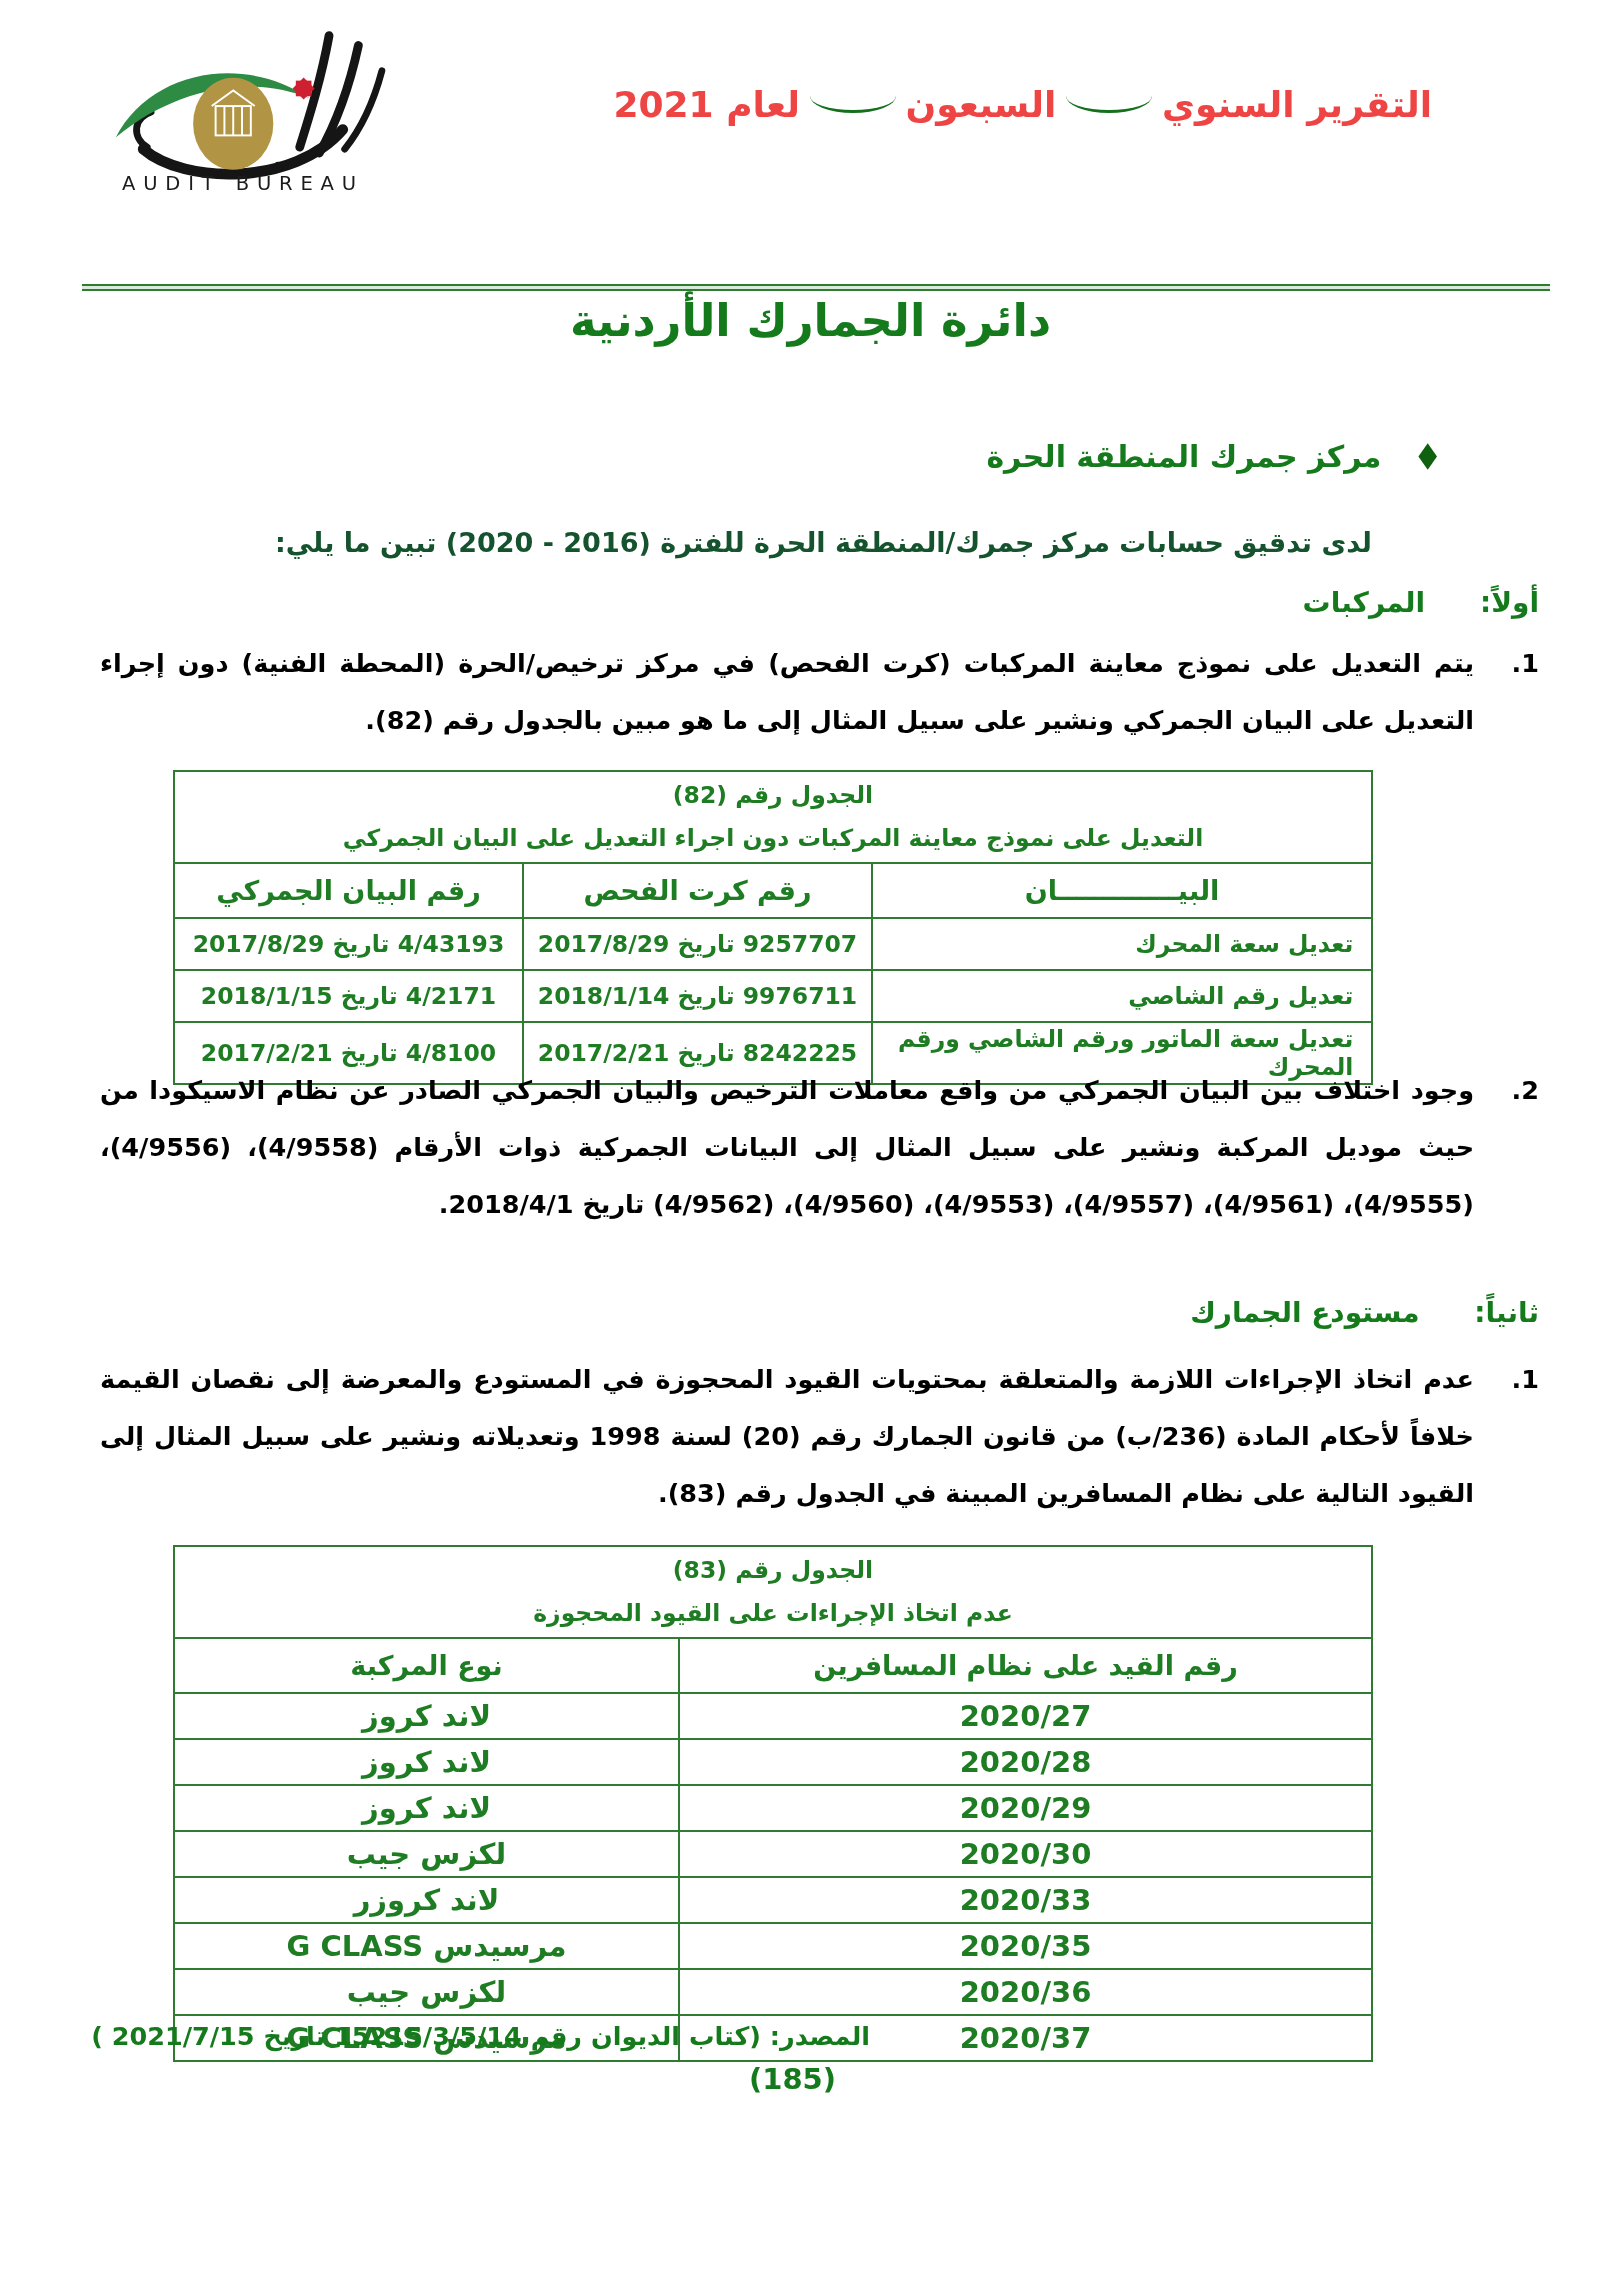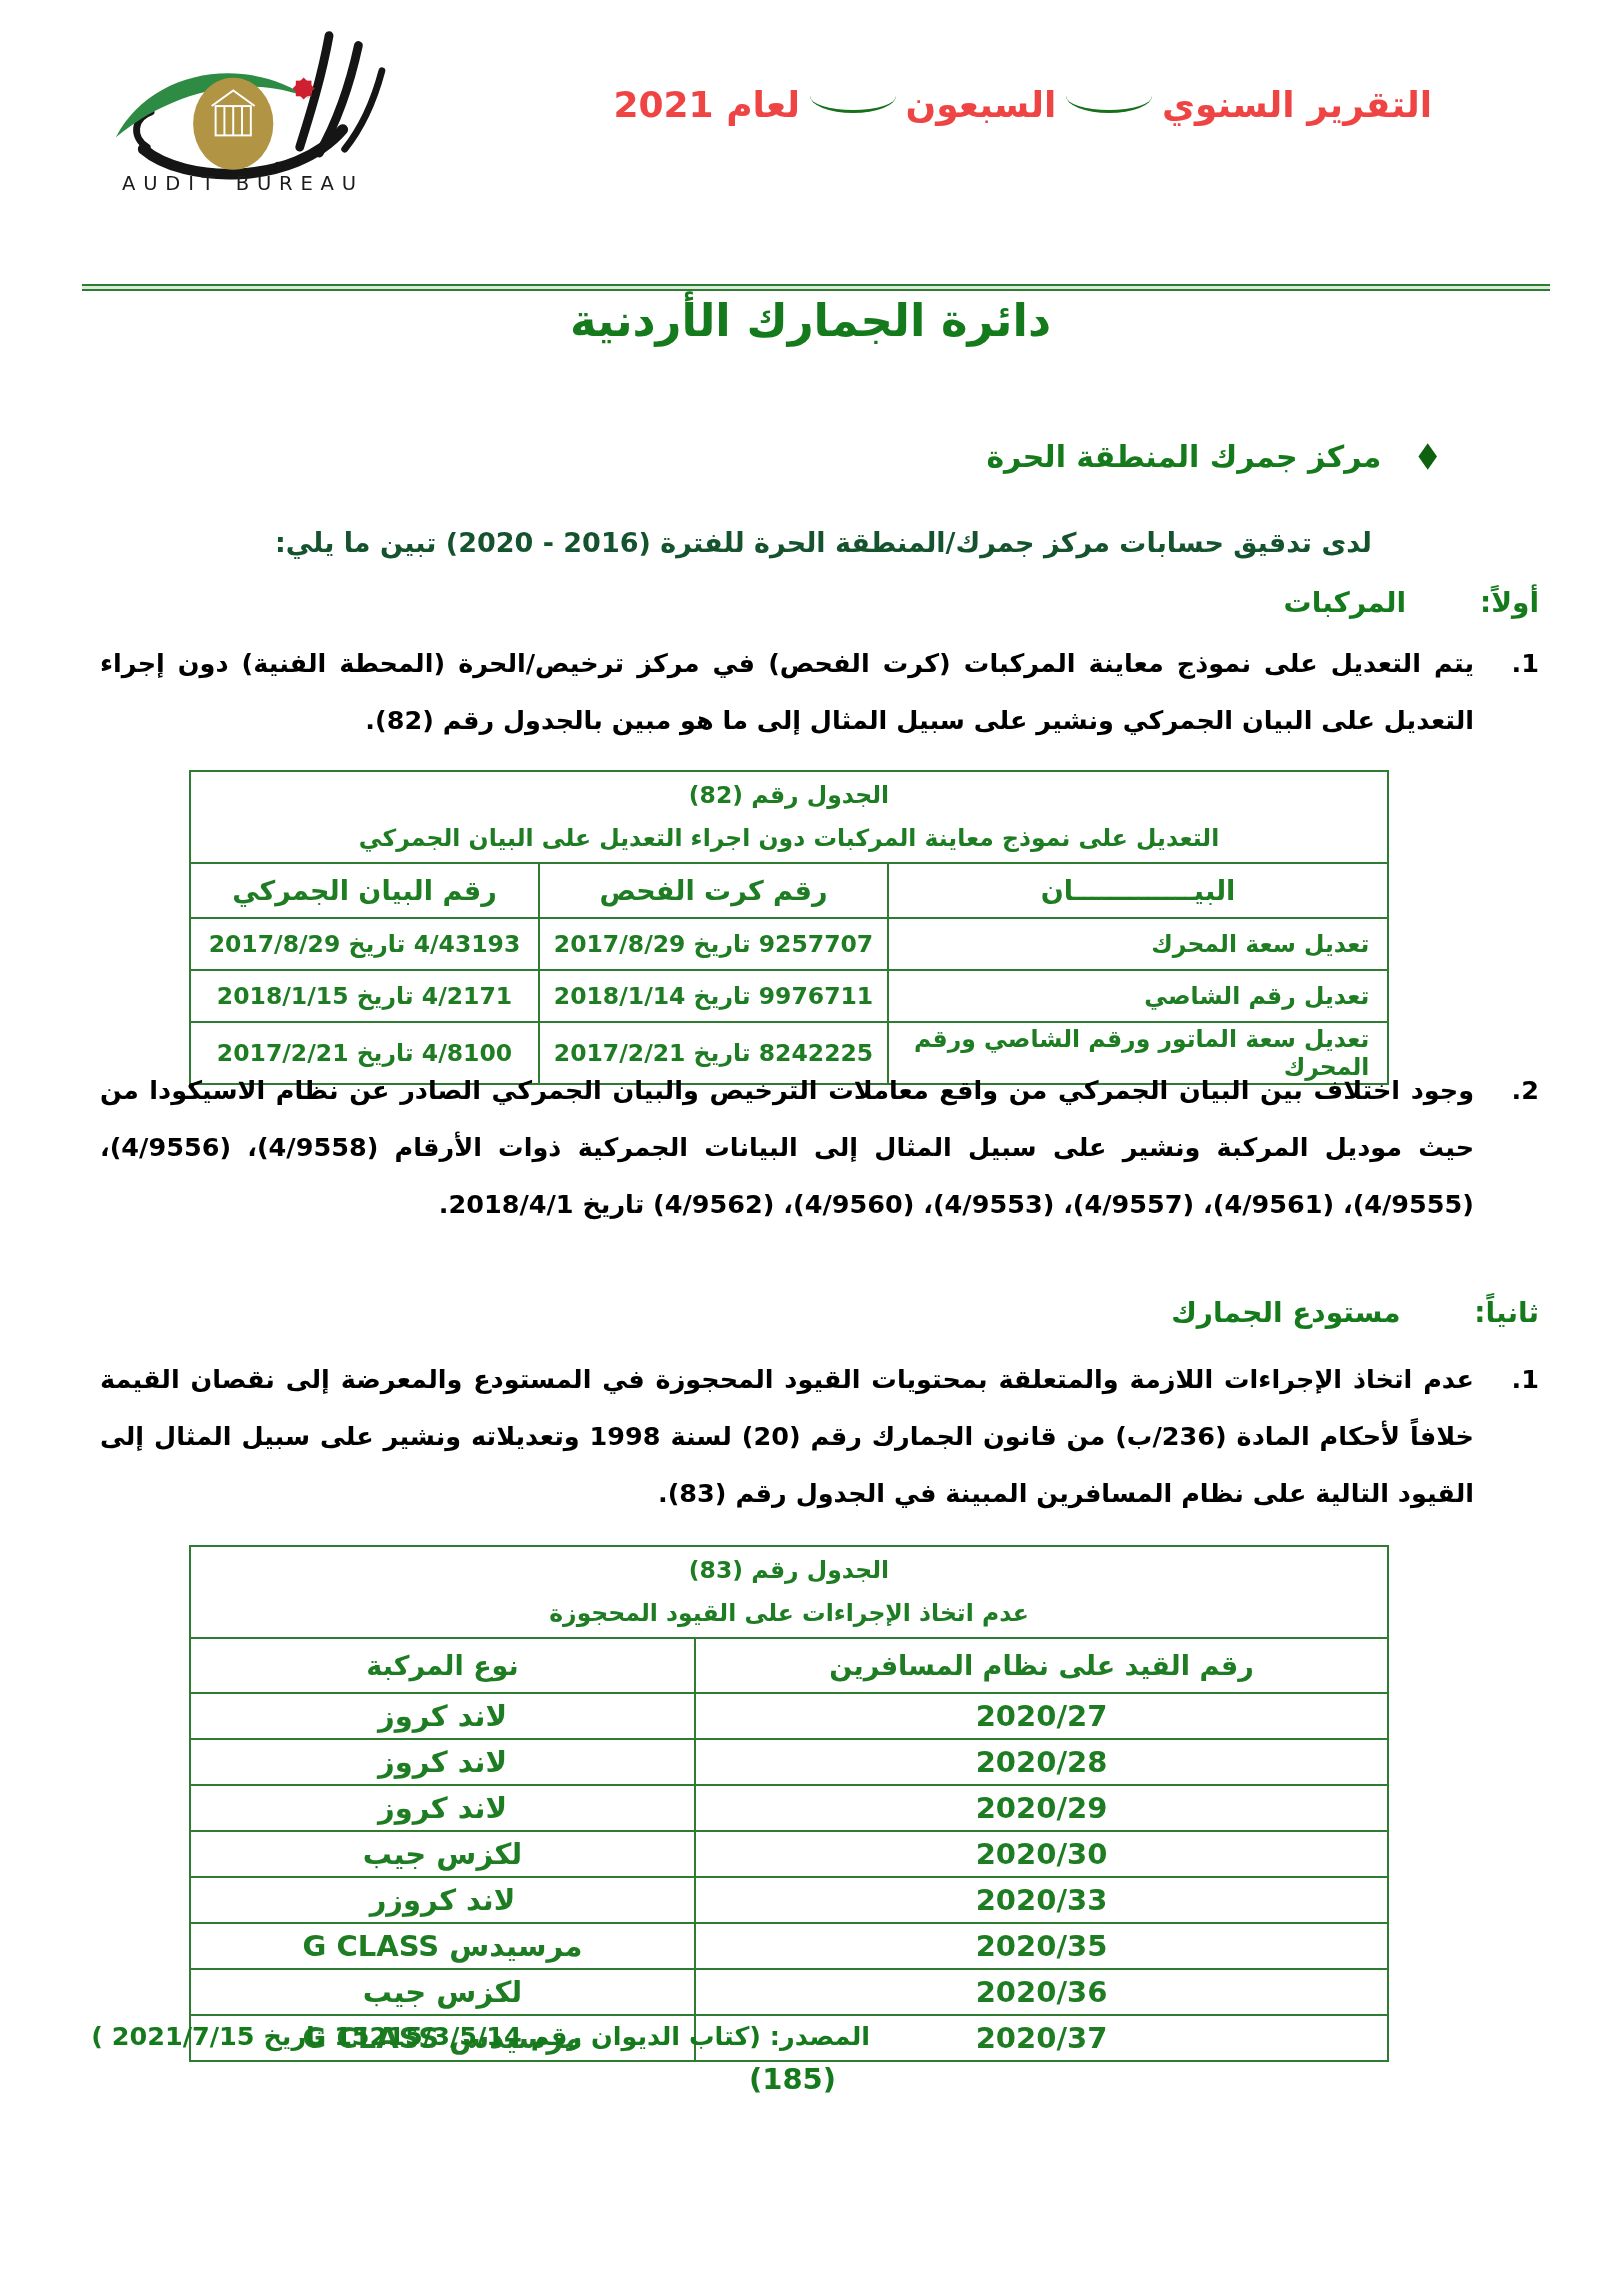--- a/index.html
+++ b/index.html
@@ -23,29 +23,29 @@
   
   .fz-heading{top:439px;right:184px;direction:rtl;display:flex;align-items:center;gap:37px;
     color:#157a1b;font-size:30px;font-weight:900;}
   .diamond{width:18.6px;height:26.5px;background:#0f610f;flex:0 0 auto;
     clip-path:polygon(50% 0,100% 50%,50% 100%,0 50%);}
 
   .intro{top:527px;right:82px;width:1264px;direction:rtl;text-align:left;
     color:#14532d;font-size:27px;font-weight:700;}
 
   .sub-heading{right:82px;direction:rtl;color:#157a1b;font-size:28px;font-weight:900;}
-  .sub-heading .t{margin-right:64px;}
+  .sub-heading .t{margin-right:45px;}
 
   .num-item{right:82px;width:1439px;direction:rtl;display:flex;align-items:flex-start;
     color:#000;font-size:25.5px;font-weight:700;line-height:57px;}
   .num-item .marker{flex:0 0 65px;text-align:right;}
   .num-item .body{flex:1;text-align:justify;}
 
   
-  .gtable{left:189px;width:1198px;border-collapse:collapse;table-layout:fixed;direction:rtl;
+  .gtable{left:173px;width:1198px;border-collapse:collapse;table-layout:fixed;direction:rtl;
     color:#1e7d23;font-weight:bold;}
   .gtable td{border:2px solid #2e7b31;text-align:center;vertical-align:middle;padding:2px 7.8px;}
   .gtable .cap div{line-height:43px;font-size:23.5px;}
   .gtable .hdr td{height:49px;font-size:27px;}
   .t82 .data td{height:46px;font-size:23.5px;}
   .t82 td.stmt{text-align:right;padding-right:17.6px;}
   .t83 .data td{height:40px;font-size:29px;border-radius:15px;}
 
   .footer-source{top:2021px;right:751px;direction:rtl;white-space:nowrap;
     color:#157a1b;font-size:25.5px;font-weight:800;}

